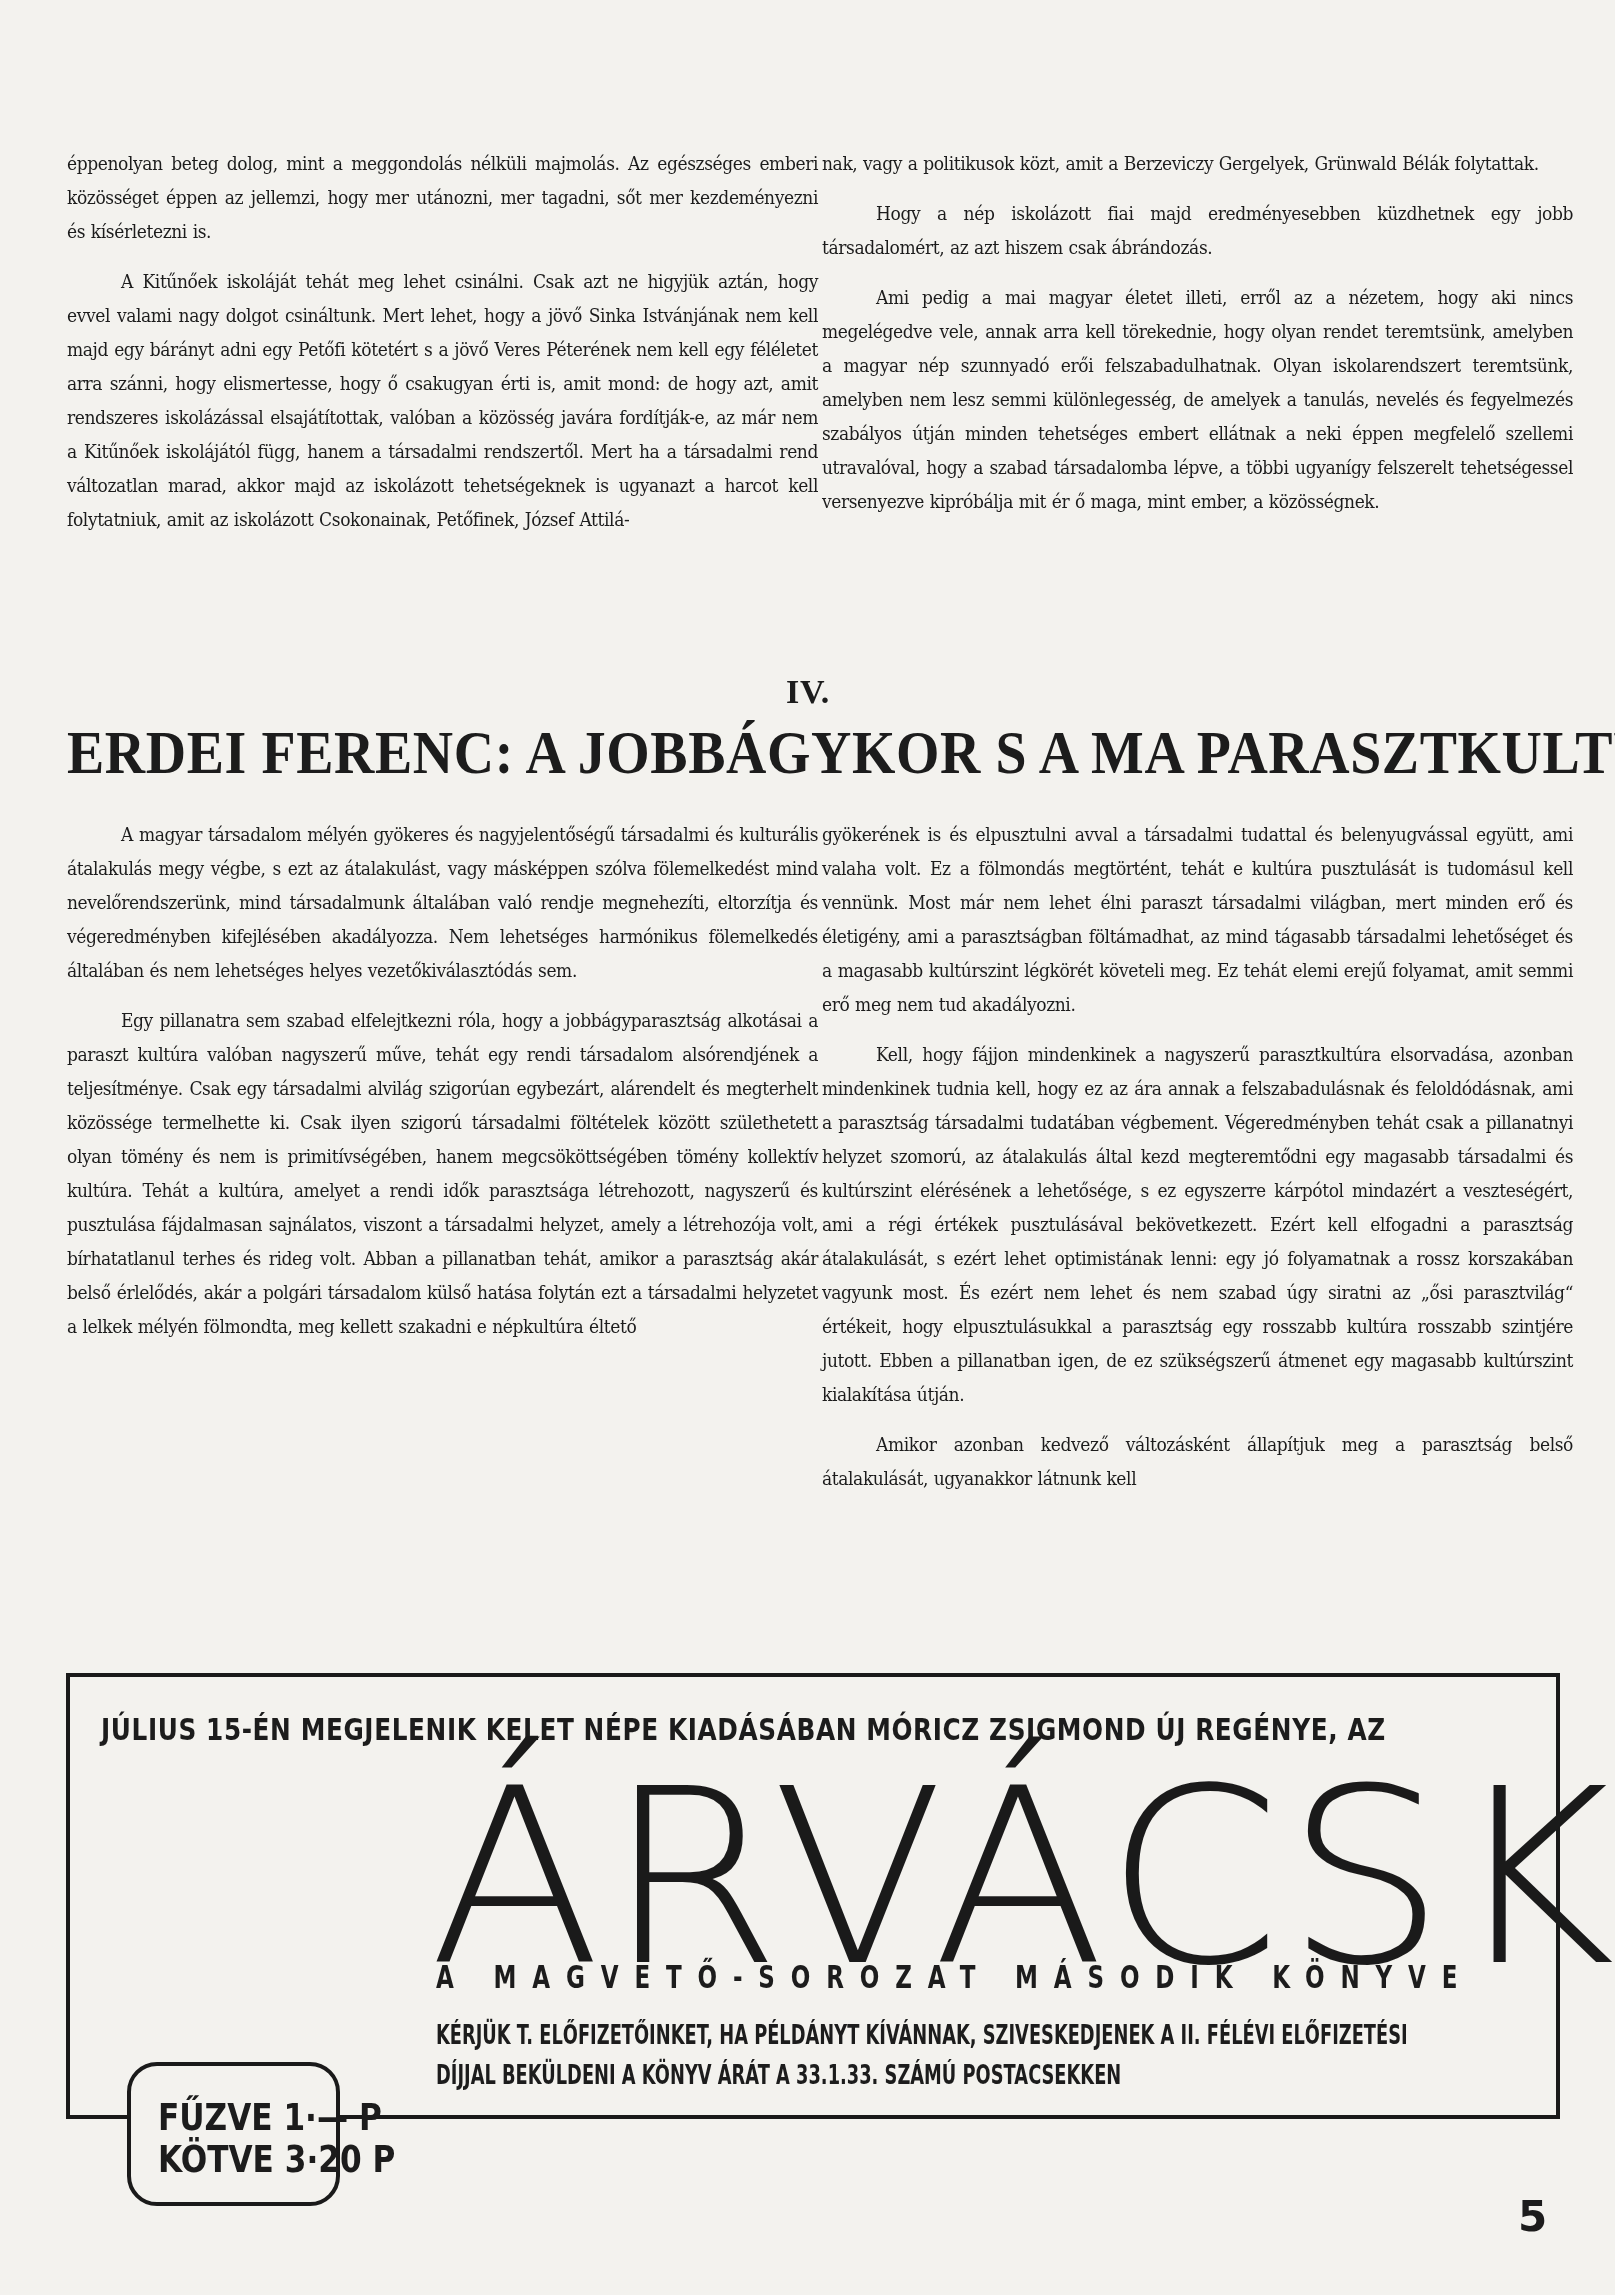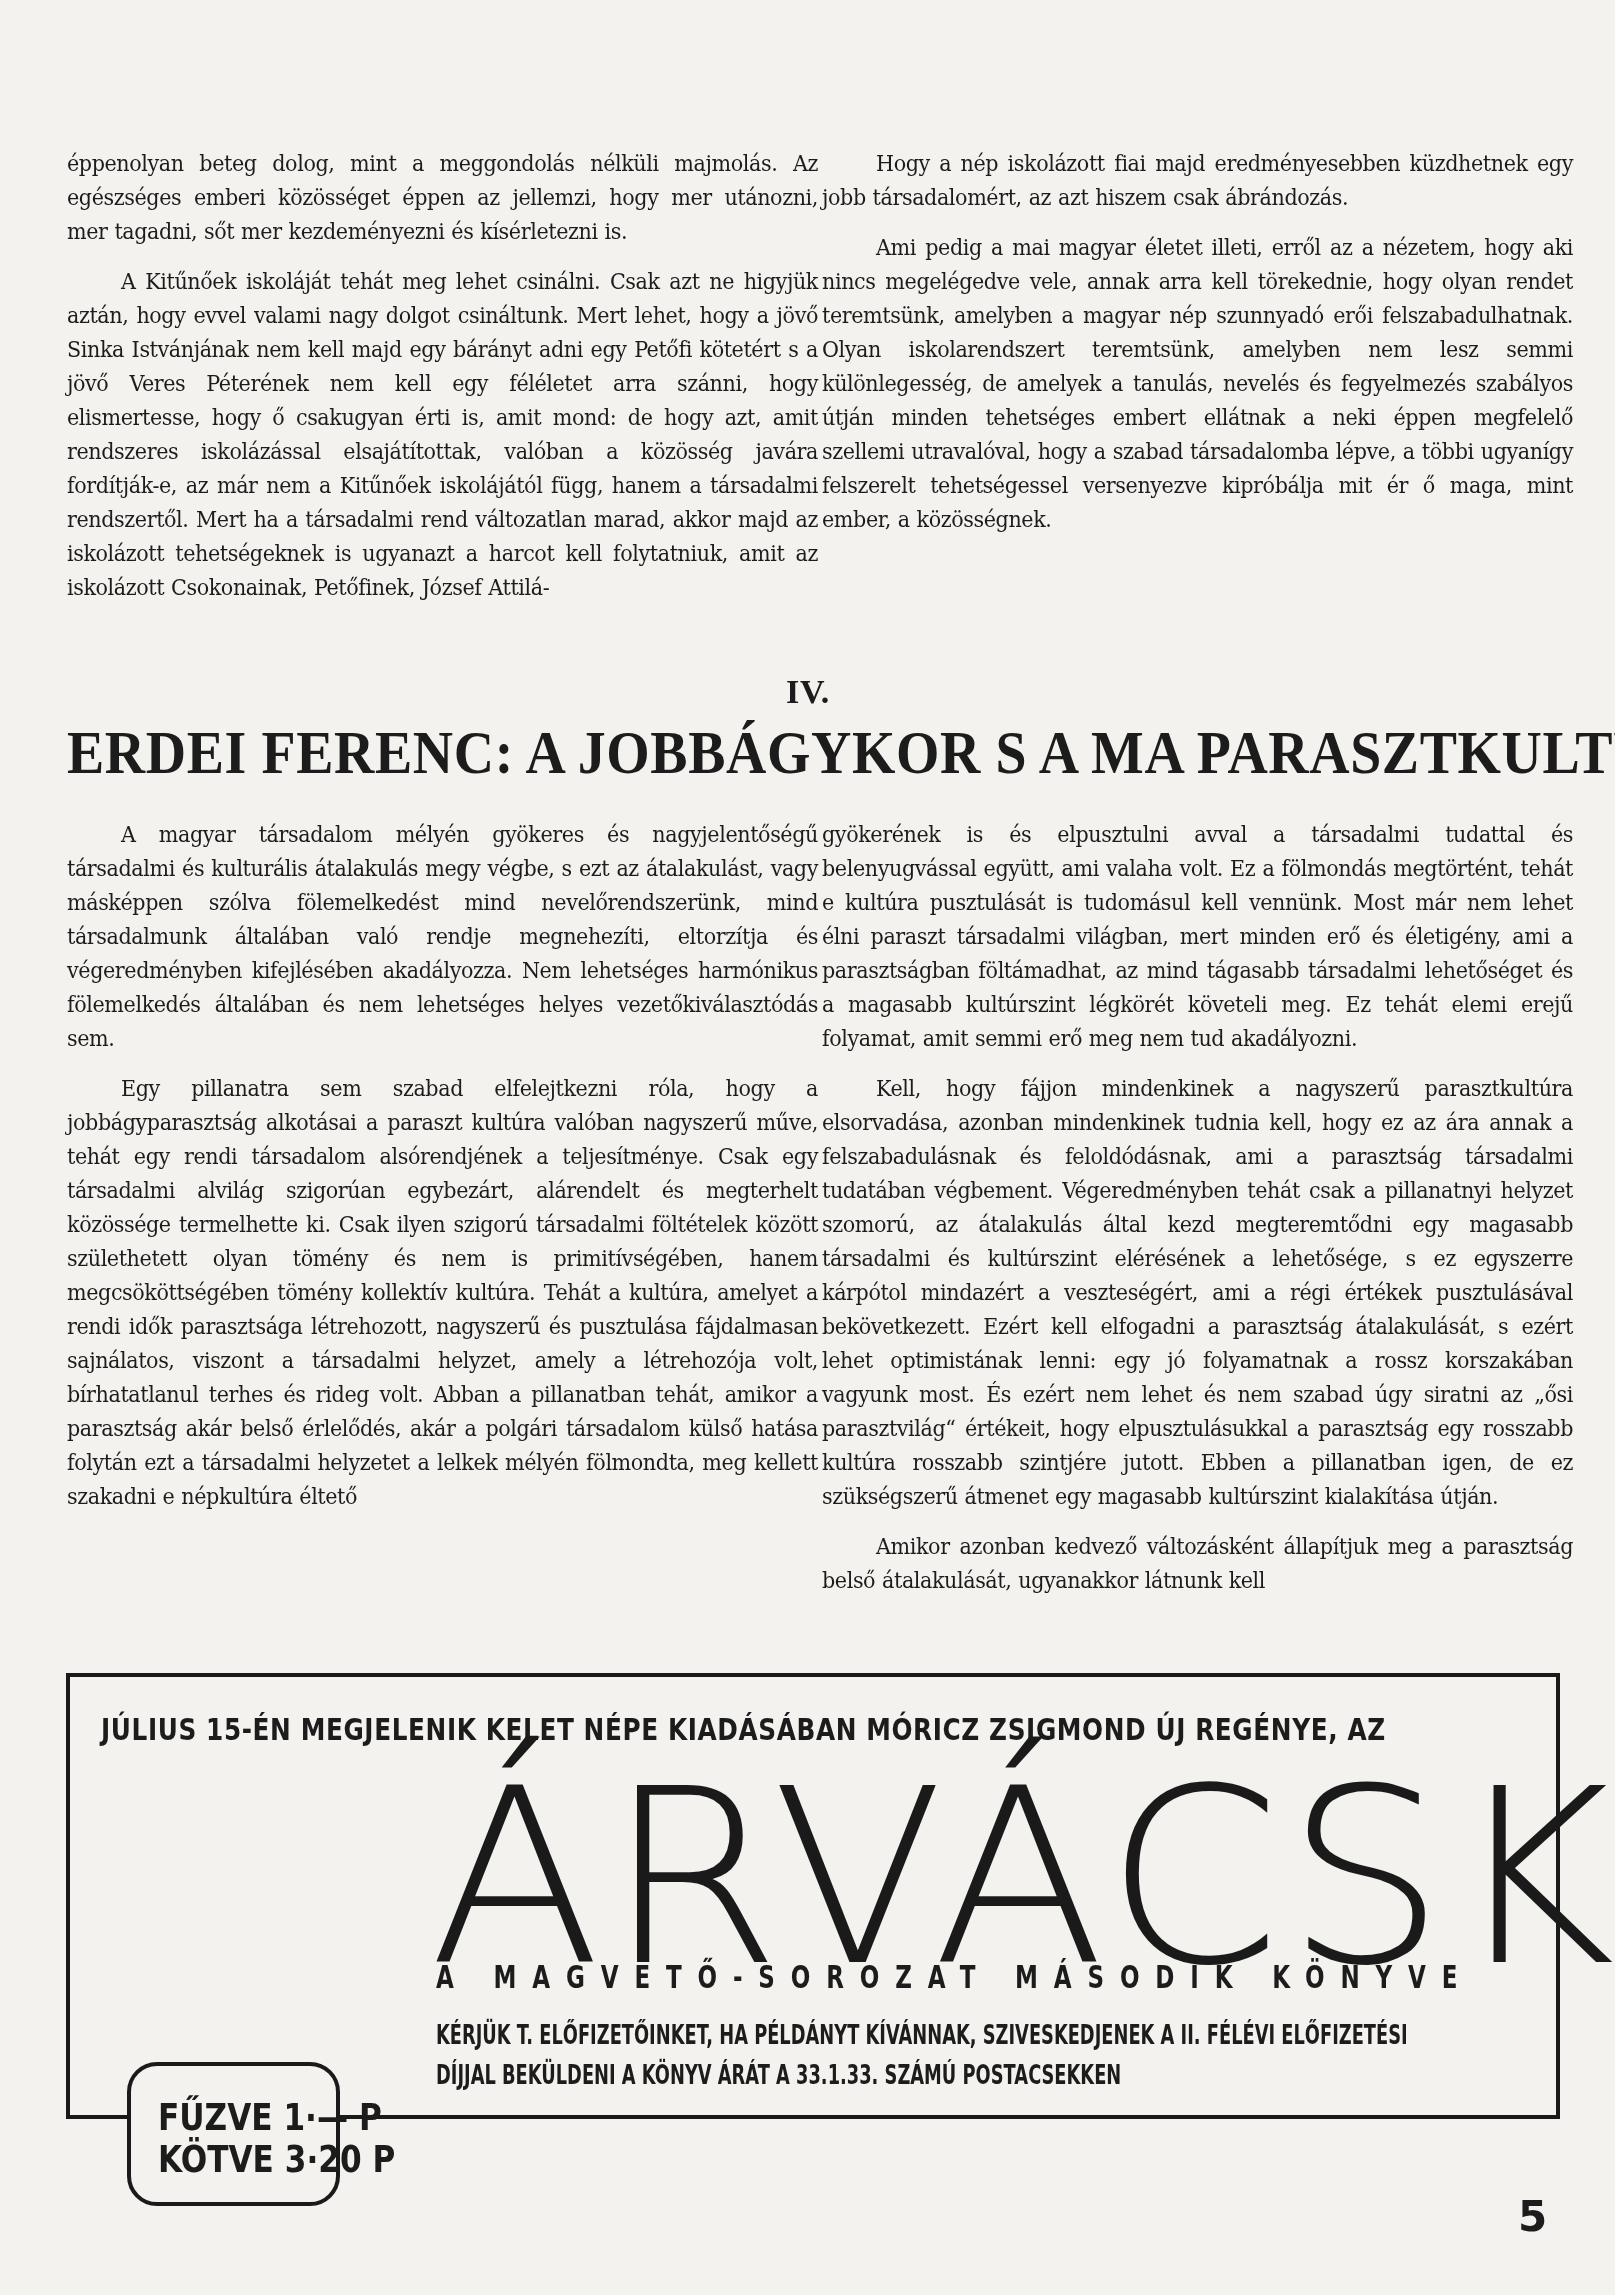--- a/index.html
+++ b/index.html
@@ -8,21 +8,21 @@
     background: #f3f2ee;
     position: relative;
     overflow: hidden;
     color: #1c1c1c;
   }
   .page { position: absolute; left: 0; top: 0; width: 1616px; height: 2295px; }
   .col {
     position: absolute;
     width: 751px;
     font-family: "DejaVu Serif", "Liberation Serif", serif;
-    font-size: 23px;
+    font-size: 19px;
     line-height: 34px;
     text-align: justify;
     letter-spacing: -0.4px;
     word-spacing: 0.7px;
     font-stretch: condensed;
   }
   .col p { margin: 0; text-indent: 0; }
   .col p.indent { text-indent: 54px; }
   .col p + p { margin-top: 16px; }
 
@@ -117,20 +117,21 @@
 <body>
 
 <div class="page">
 
   <div class="col" id="top-left">
     <p>éppenolyan beteg dolog, mint a meggondolás nélküli majmolás. Az egészséges emberi közösséget éppen az jellemzi, hogy mer utánozni, mer tagadni, sőt mer kezdeményezni és kísérletezni is.</p>
     <p class="indent">A Kitűnőek iskoláját tehát meg lehet csinálni. Csak azt ne higyjük aztán, hogy evvel valami nagy dolgot csináltunk. Mert lehet, hogy a jövő Sinka Istvánjának nem kell majd egy bárányt adni egy Petőfi kötetért s a jövő Veres Péterének nem kell egy féléletet arra szánni, hogy elismertesse, hogy ő csakugyan érti is, amit mond: de hogy azt, amit rendszeres iskolázással elsajátítottak, valóban a közösség javára fordítják-e, az már nem a Kitűnőek iskolájától függ, hanem a társadalmi rendszertől. Mert ha a társadalmi rend változatlan marad, akkor majd az iskolázott tehetségeknek is ugyanazt a harcot kell folytatniuk, amit az iskolázott Csokonainak, Petőfinek, József Attilá-</p>
   </div>
 
   <div class="col" id="top-right">
+    <p>nak, vagy a politikusok közt, amit a Berzeviczy Gergelyek, Grünwald Bélák folytattak.</p>
     <p class="indent">Hogy a nép iskolázott fiai majd eredményesebben küzdhetnek egy jobb társadalomért, az azt hiszem csak ábrándozás.</p>
     <p class="indent">Ami pedig a mai magyar életet illeti, erről az a nézetem, hogy aki nincs megelégedve vele, annak arra kell törekednie, hogy olyan rendet teremtsünk, amelyben a magyar nép szunnyadó erői felszabadulhatnak. Olyan iskolarendszert teremtsünk, amelyben nem lesz semmi különlegesség, de amelyek a tanulás, nevelés és fegyelmezés szabályos útján minden tehetséges embert ellátnak a neki éppen megfelelő szellemi utravalóval, hogy a szabad társadalomba lépve, a többi ugyanígy felszerelt tehetségessel versenyezve kipróbálja mit ér ő maga, mint ember, a közösségnek.</p>
   </div>
 
   <div class="section-num">IV.</div>
   <div class="headline">ERDEI FERENC: A JOBBÁGYKOR S A MA PARASZTKULTÚRÁJA</div>
 
   <div class="col" id="bot-left">
     <p class="indent">A magyar társadalom mélyén gyökeres és nagyjelentőségű társadalmi és kulturális átalakulás megy végbe, s ezt az átalakulást, vagy másképpen szólva fölemelkedést mind nevelőrendszerünk, mind társadalmunk általában való rendje megnehezíti, eltorzítja és végeredményben kifejlésében akadályozza. Nem lehetséges harmónikus fölemelkedés általában és nem lehetséges helyes vezetőkiválasztódás sem.</p>
     <p class="indent">Egy pillanatra sem szabad elfelejtkezni róla, hogy a jobbágyparasztság alkotásai a paraszt kultúra valóban nagyszerű műve, tehát egy rendi társadalom alsórendjének a teljesítménye. Csak egy társadalmi alvilág szigorúan egybezárt, alárendelt és megterhelt közössége termelhette ki. Csak ilyen szigorú társadalmi föltételek között születhetett olyan tömény és nem is primitívségében, hanem megcsököttségében tömény kollektív kultúra. Tehát a kultúra, amelyet a rendi idők parasztsága létrehozott, nagyszerű és pusztulása fájdalmasan sajnálatos, viszont a társadalmi helyzet, amely a létrehozója volt, bírhatatlanul terhes és rideg volt. Abban a pillanatban tehát, amikor a parasztság akár belső érlelődés, akár a polgári társadalom külső hatása folytán ezt a társadalmi helyzetet a lelkek mélyén fölmondta, meg kellett szakadni e népkultúra éltető</p>

